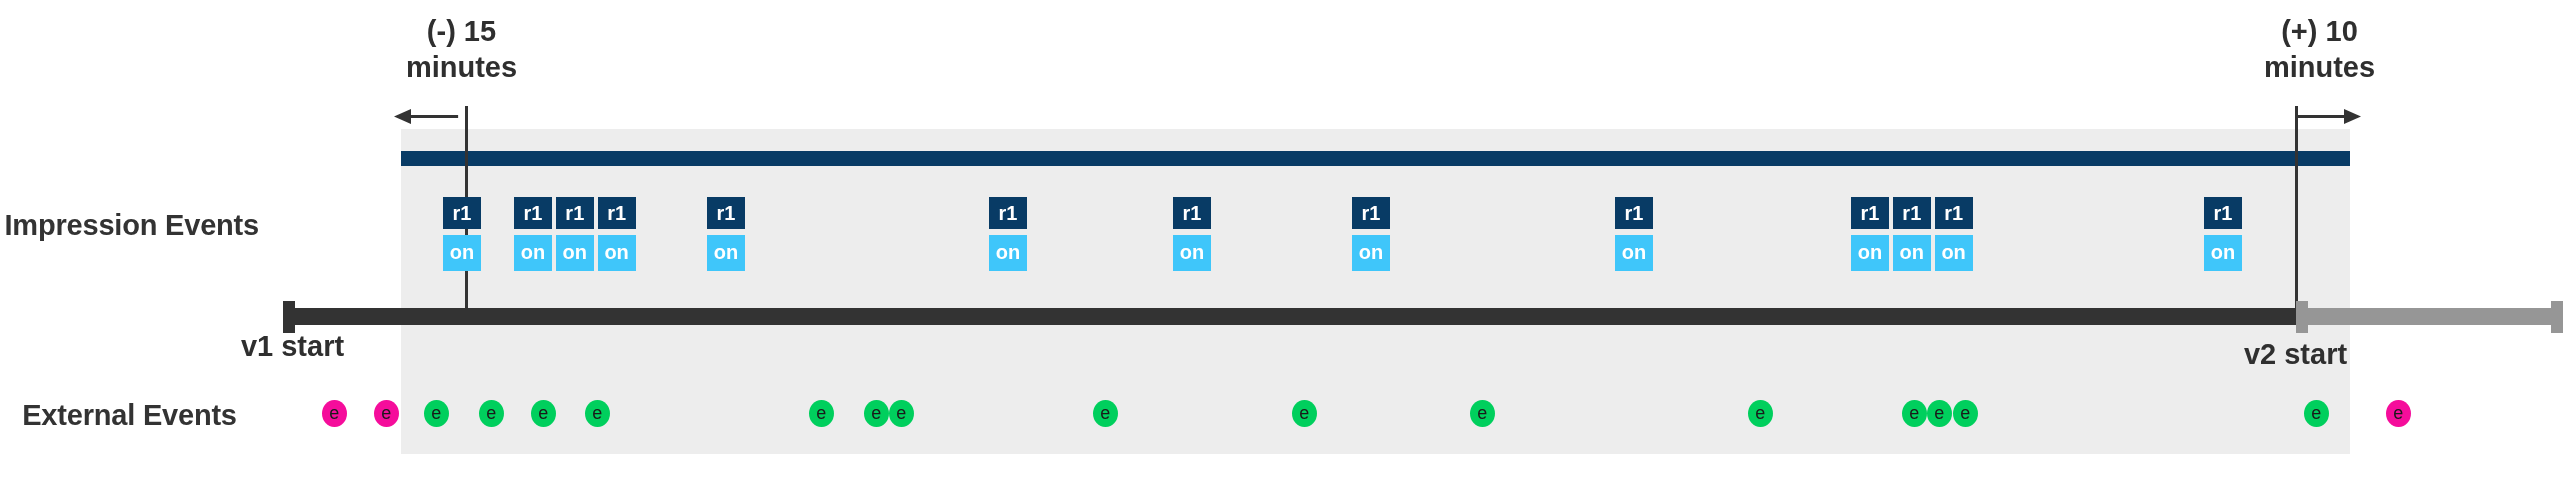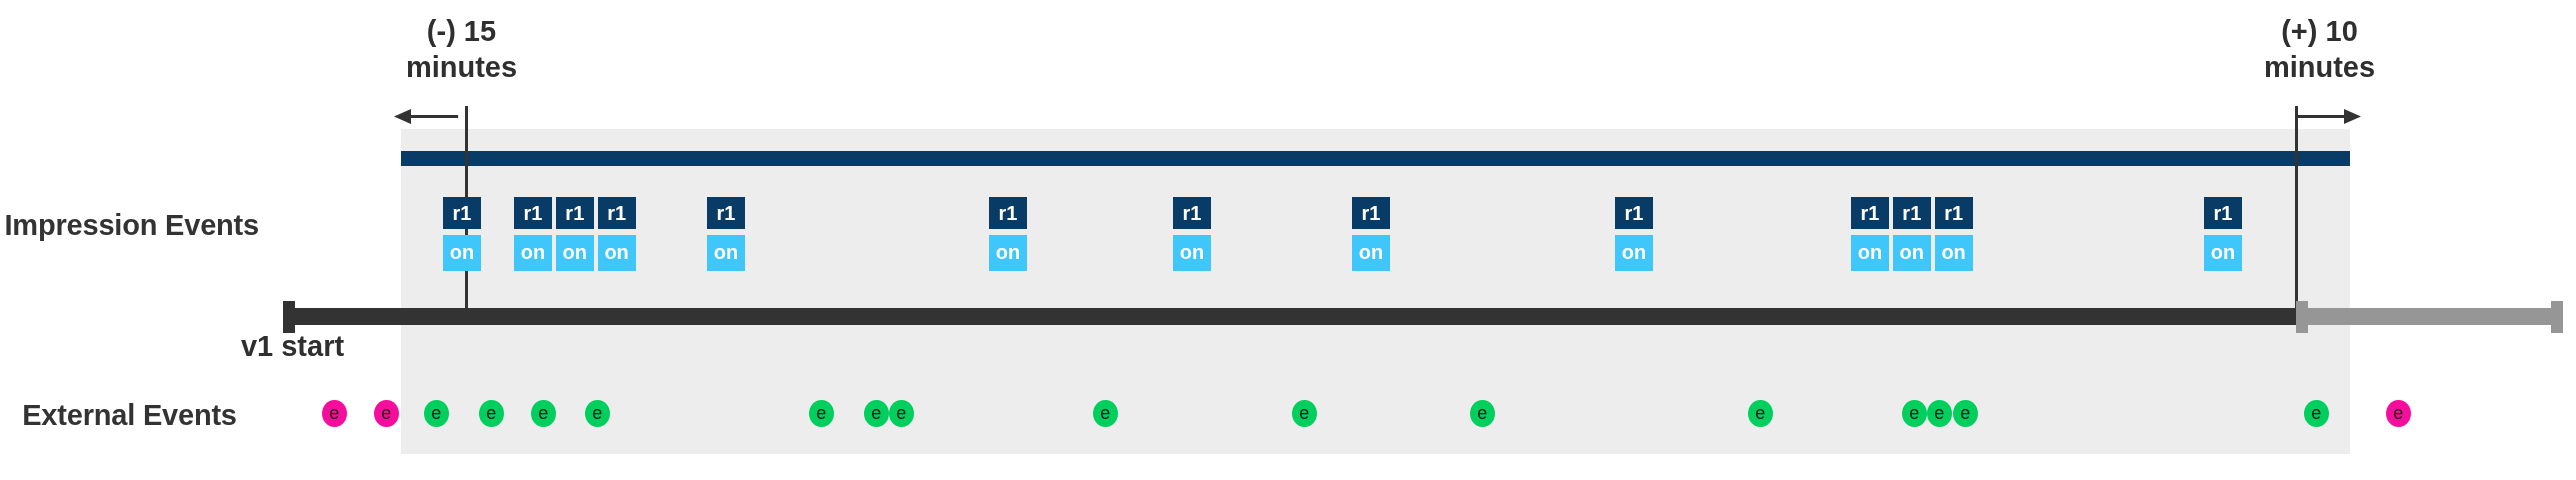--- a/index.html
+++ b/index.html
@@ -254,20 +254,21 @@
     </div>
 
   <div class="v-cap dark" style="left:283px; top:301px; width:12.3px; height:32px;"></div>
   <div class="v-seg v1" style="left:283px; top:308px; width:2013px;"></div>
 
   <div class="v-cap light" style="left:2296px; top:301px; width:12.3px; height:32px;"></div>
   <div class="v-seg v2" style="left:2296px; top:308px; width:267px;"></div>
   <div class="v-cap light" style="left:2551px; top:301px; width:12.3px; height:32px;"></div>
 
   <div class="v-start-label" style="left:189px; top:330px; width:207px;">v1 start</div>
+  <div class="v-start-label" style="left:2192px; top:338px; width:207px;">v2 start</div>
 
   <div id="external-layer">
       <div class="evt-dot magenta" style="left: 322px; top: 400px;">e</div>
       <div class="evt-dot magenta" style="left: 374px; top: 400px;">e</div>
       <div class="evt-dot green" style="left: 424px; top: 400px;">e</div>
       <div class="evt-dot green" style="left: 479px; top: 400px;">e</div>
       <div class="evt-dot green" style="left: 531px; top: 400px;">e</div>
       <div class="evt-dot green" style="left: 585px; top: 400px;">e</div>
       <div class="evt-dot green" style="left: 809px; top: 400px;">e</div>
       <div class="evt-dot green" style="left: 864px; top: 400px;">e</div>

